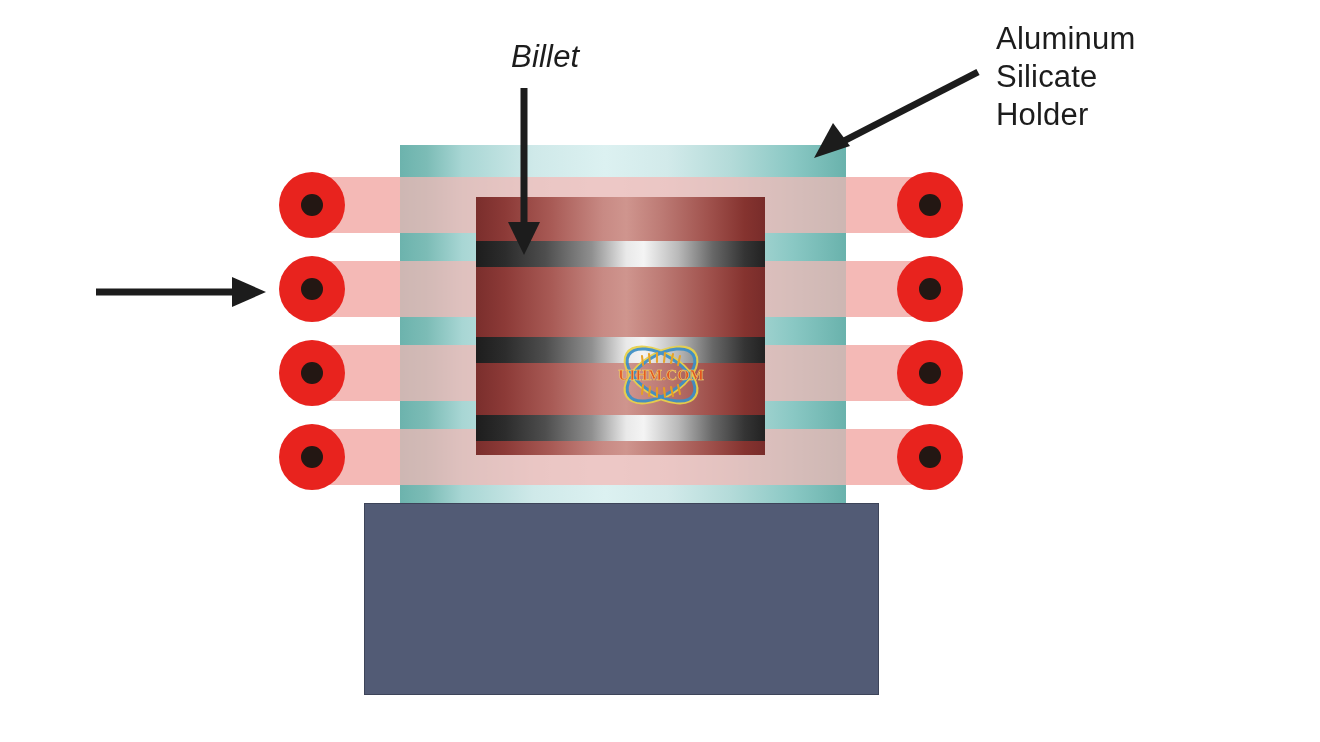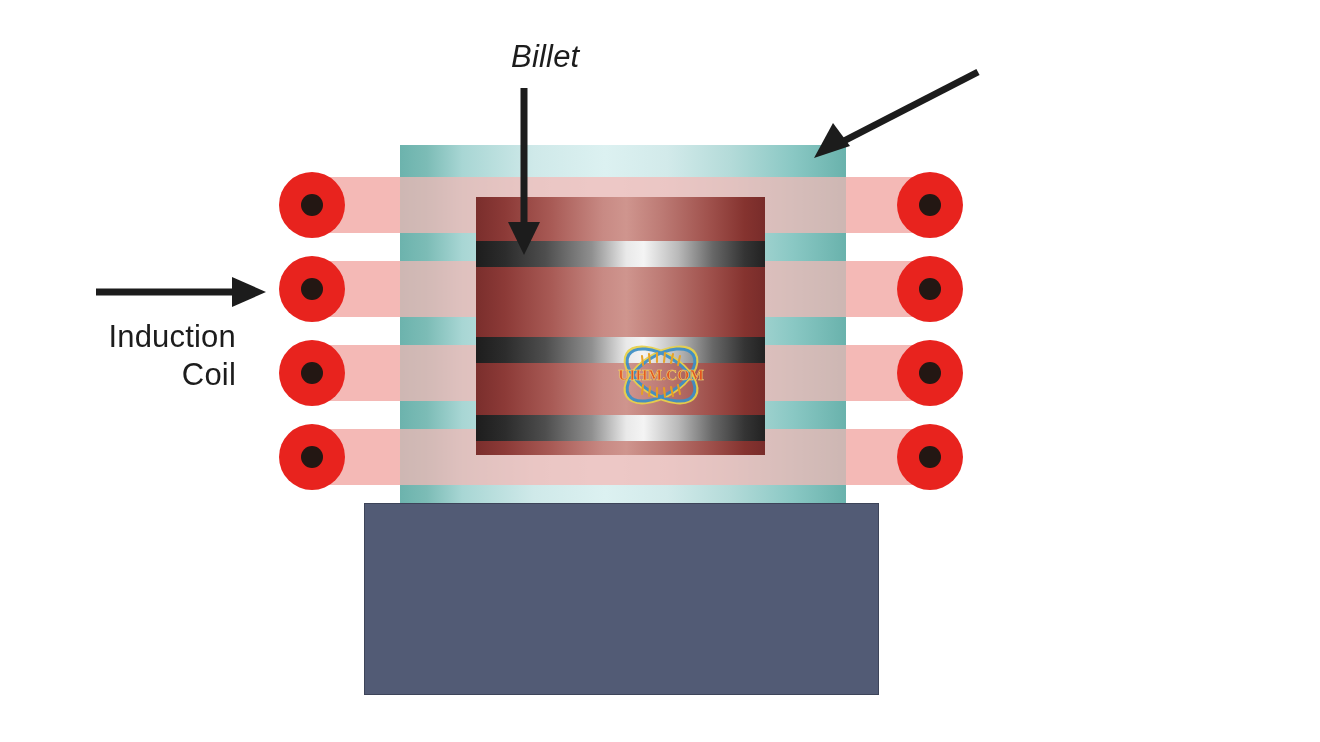--- a/index.html
+++ b/index.html
@@ -208,16 +208,17 @@
     <line x1="178" y1="12" x2="38" y2="84" stroke="#1c1c1c" stroke-width="7"></line>
     <polygon points="14,98 33,63 50,86" fill="#1c1c1c"></polygon>
   </svg>
 
   <svg id="arrow-coil" class="arrow-svg" width="200" height="46" viewBox="0 0 200 46">
     <line x1="6" y1="22" x2="148" y2="22" stroke="#1c1c1c" stroke-width="7"></line>
     <polygon points="176,22 142,7 142,37" fill="#1c1c1c"></polygon>
   </svg>
 
   <div class="label" id="label-billet">Billet</div>
-  <div class="label" id="label-coil">Induction
-Coil</div>
+  <div class="label" id="label-holder">Aluminum
+Silicate
+Holder</div>
 
 </div>
 
 </body></html>

